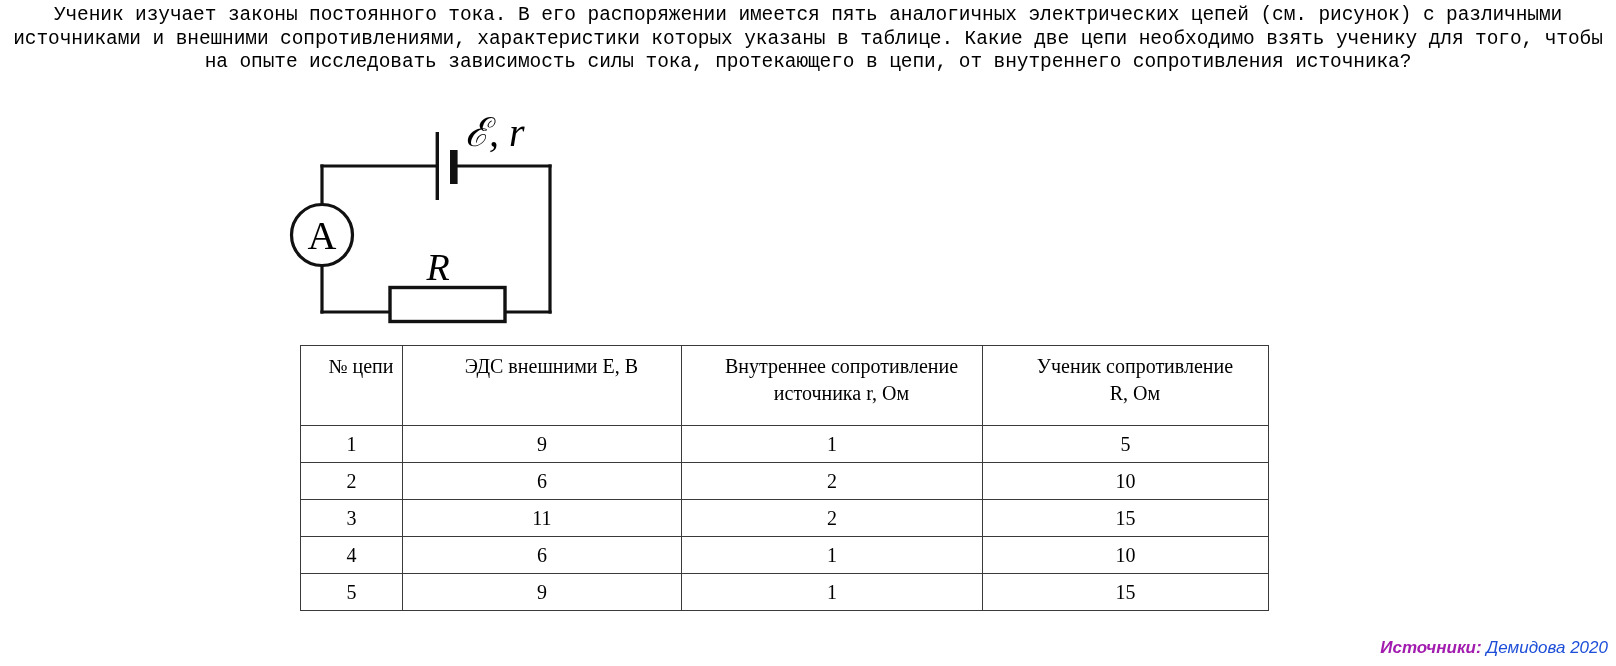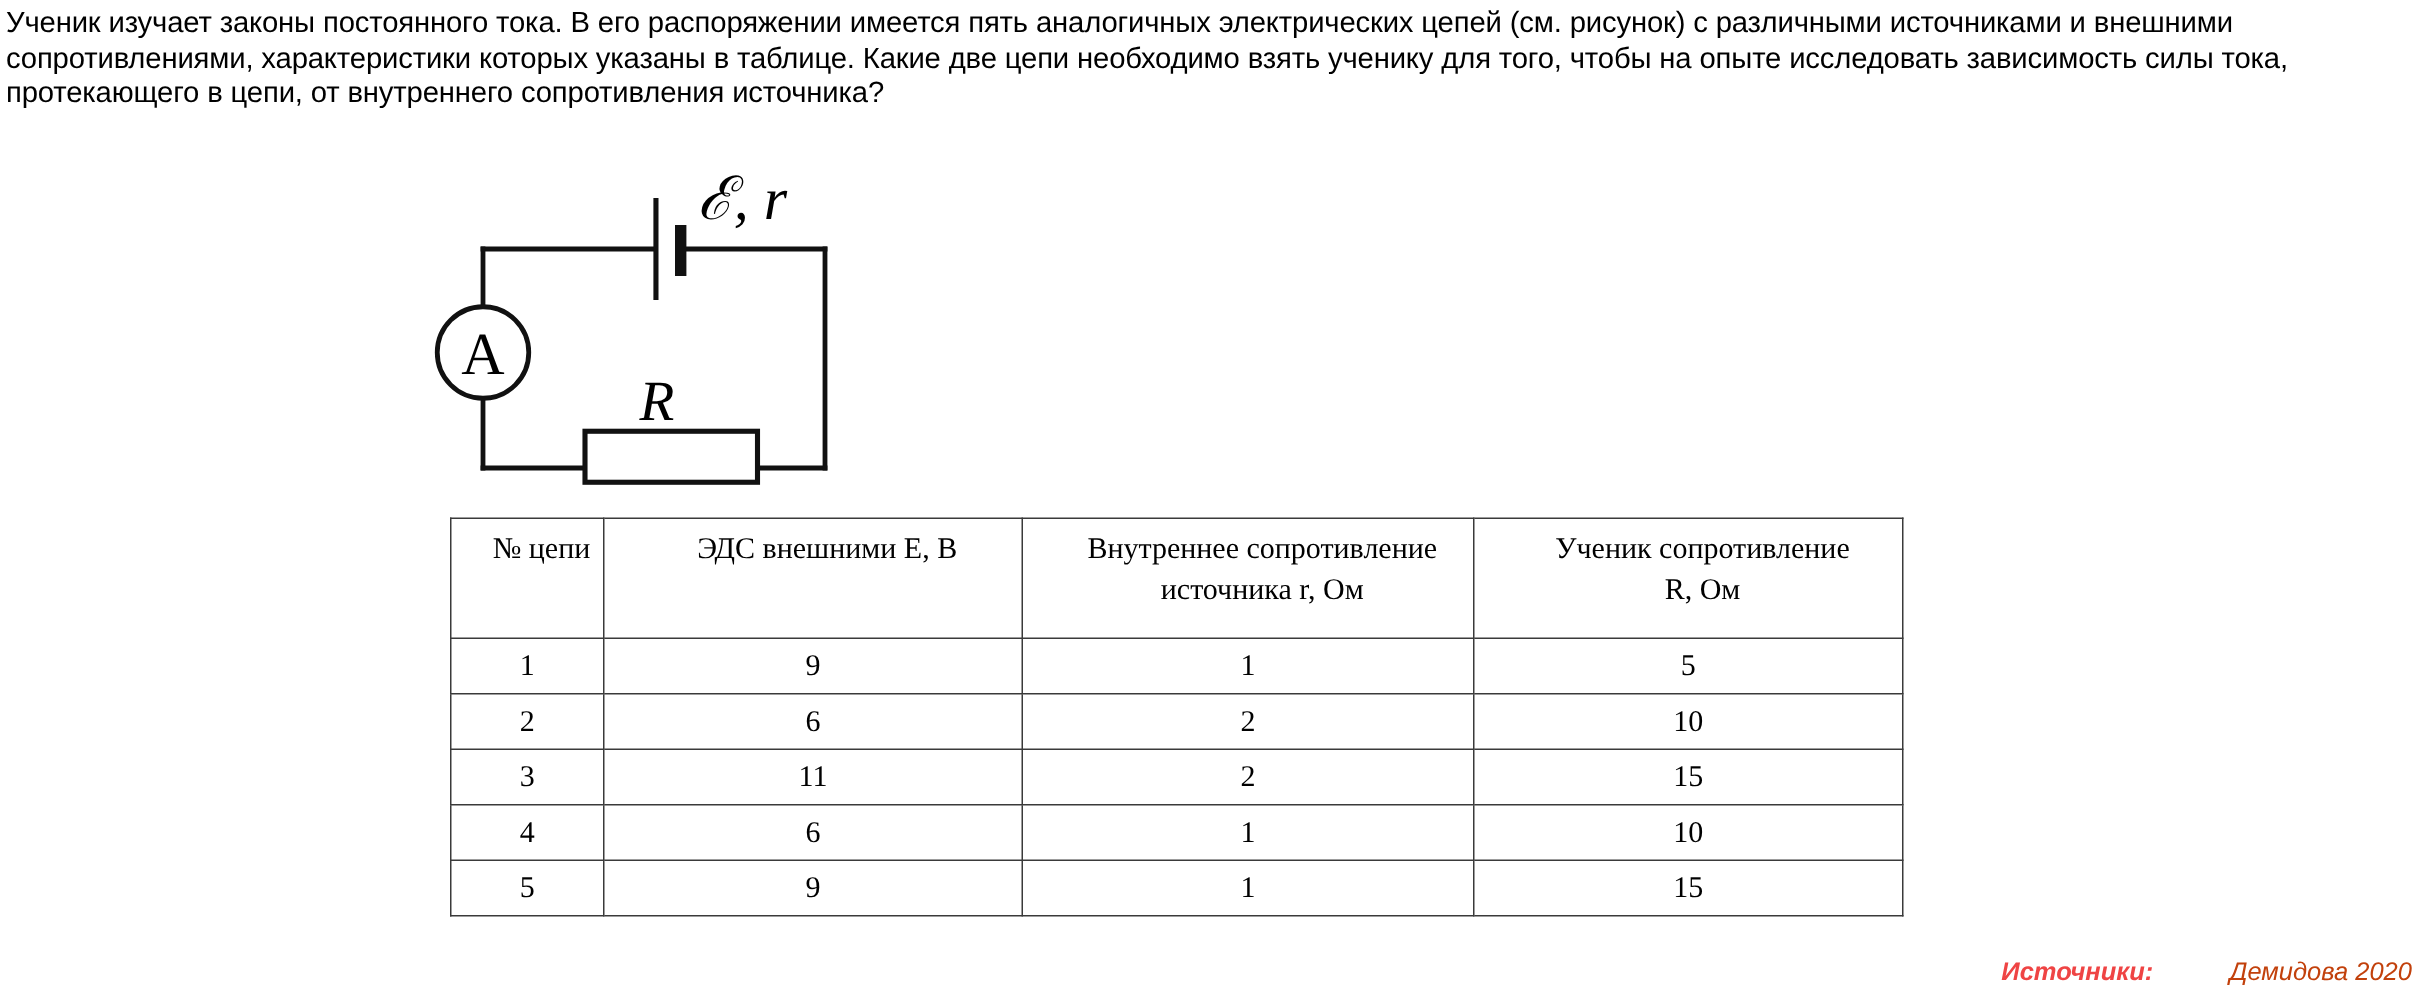--- a/index.html
+++ b/index.html
@@ -15,24 +15,24 @@
     color: #000000;
     overflow: hidden;
   }
 
   
   #question-text {
     position: absolute;
     left: 4px;
     top: 4px;
     width: 1608px;
-    font-family: Liberation Sans, sans-serif;
+    font-family: Liberation Mono, monospace;
     font-size: 19.5px;
     line-height: 23.5px;
-    text-align: left;
+    text-align: center;
     color: #000;
     letter-spacing: -0.1px;
   }
 
   
   #circuit-figure {
     position: absolute;
     left: 260px;
     top: 104px;
     width: 340px;
@@ -84,22 +84,22 @@
   
   #source-line {
     position: absolute;
     right: 8px;
     bottom: 8px;
     font-family: "Liberation Sans", "DejaVu Sans", sans-serif;
     font-size: 17px;
     font-style: italic;
     white-space: nowrap;
   }
-  #source-label { color: #ef4444; font-weight: 600; }
-  #source-value { color: #c2410c; margin-left: 46px; }
+  #source-label { color: #a21caf; font-weight: 600; }
+  #source-value { color: #1d4ed8; }
 </style>
 </head>
 <body>
 
 <div id="question-text">Ученик изучает законы постоянного тока. В его распоряжении имеется пять аналогичных электрических цепей (см. рисунок) с различными источниками и внешними сопротивлениями, характеристики которых указаны в таблице. Какие две цепи необходимо взять ученику для того, чтобы на опыте исследовать зависимость силы тока, протекающего в цепи, от внутреннего сопротивления источника?</div>
 
 <div id="circuit-figure">
   <svg width="340" height="235" viewBox="0 0 340 235">
 
     <g stroke="#111111" stroke-width="3.2" fill="none" stroke-linecap="square">

